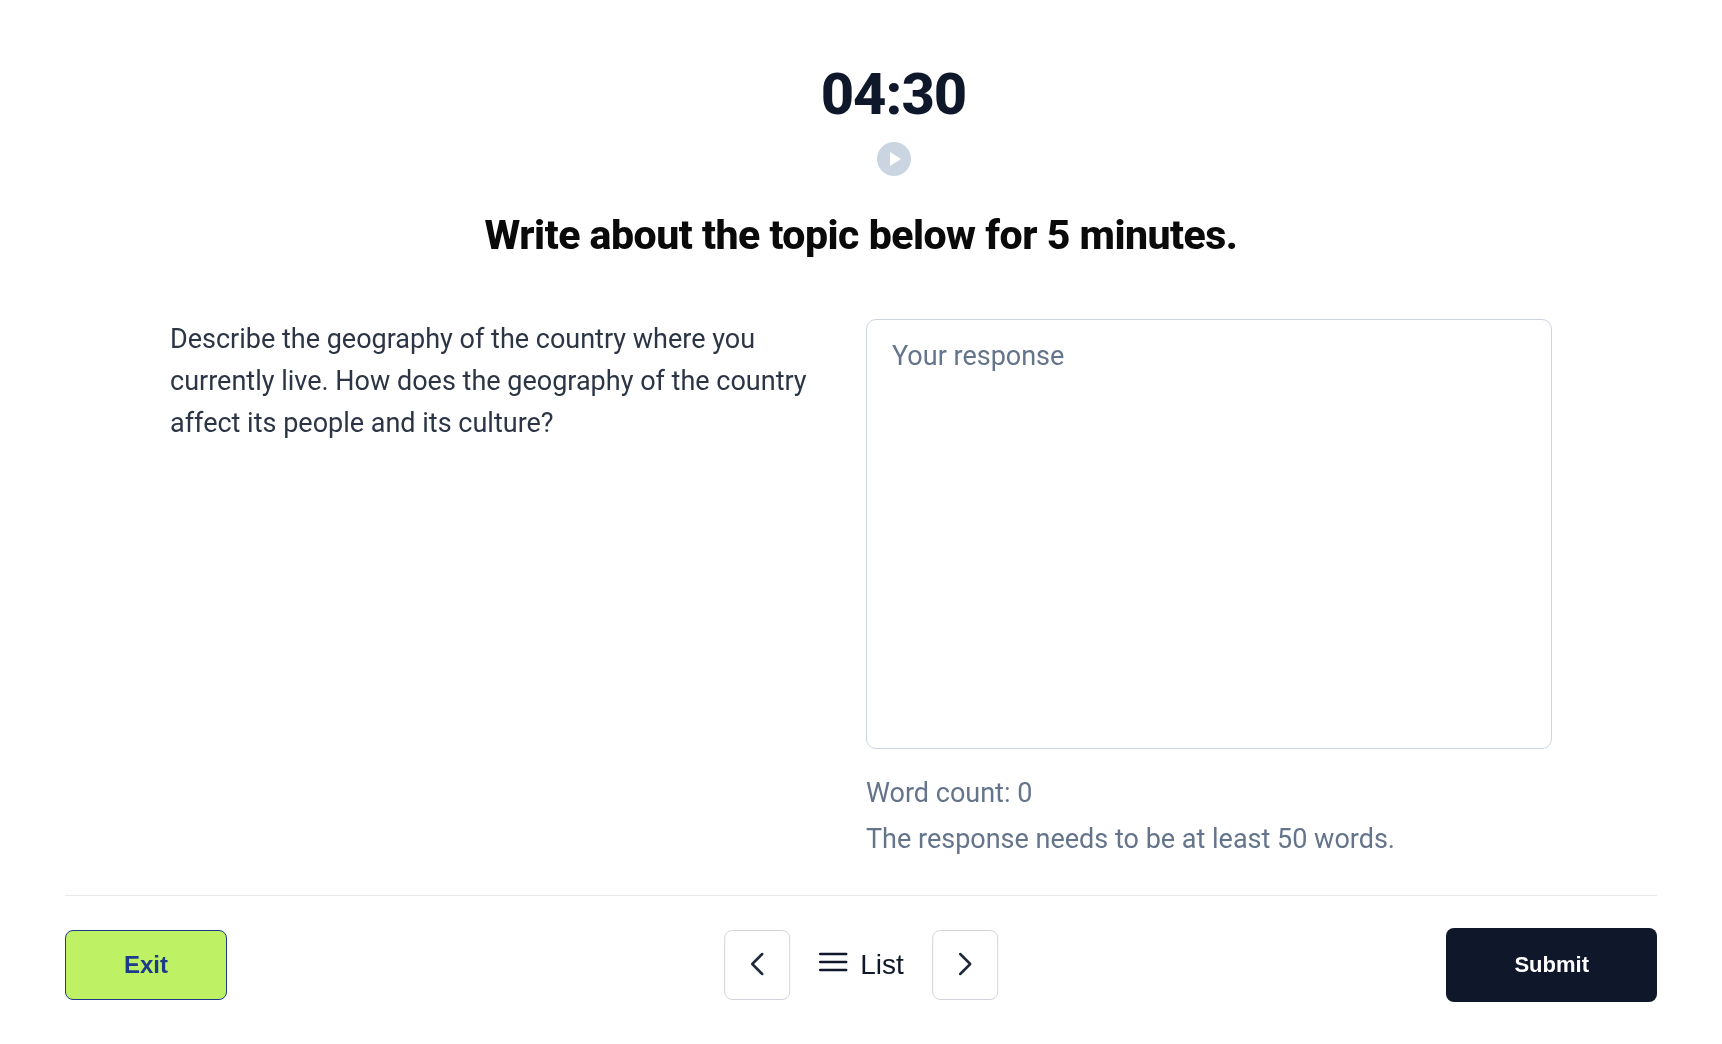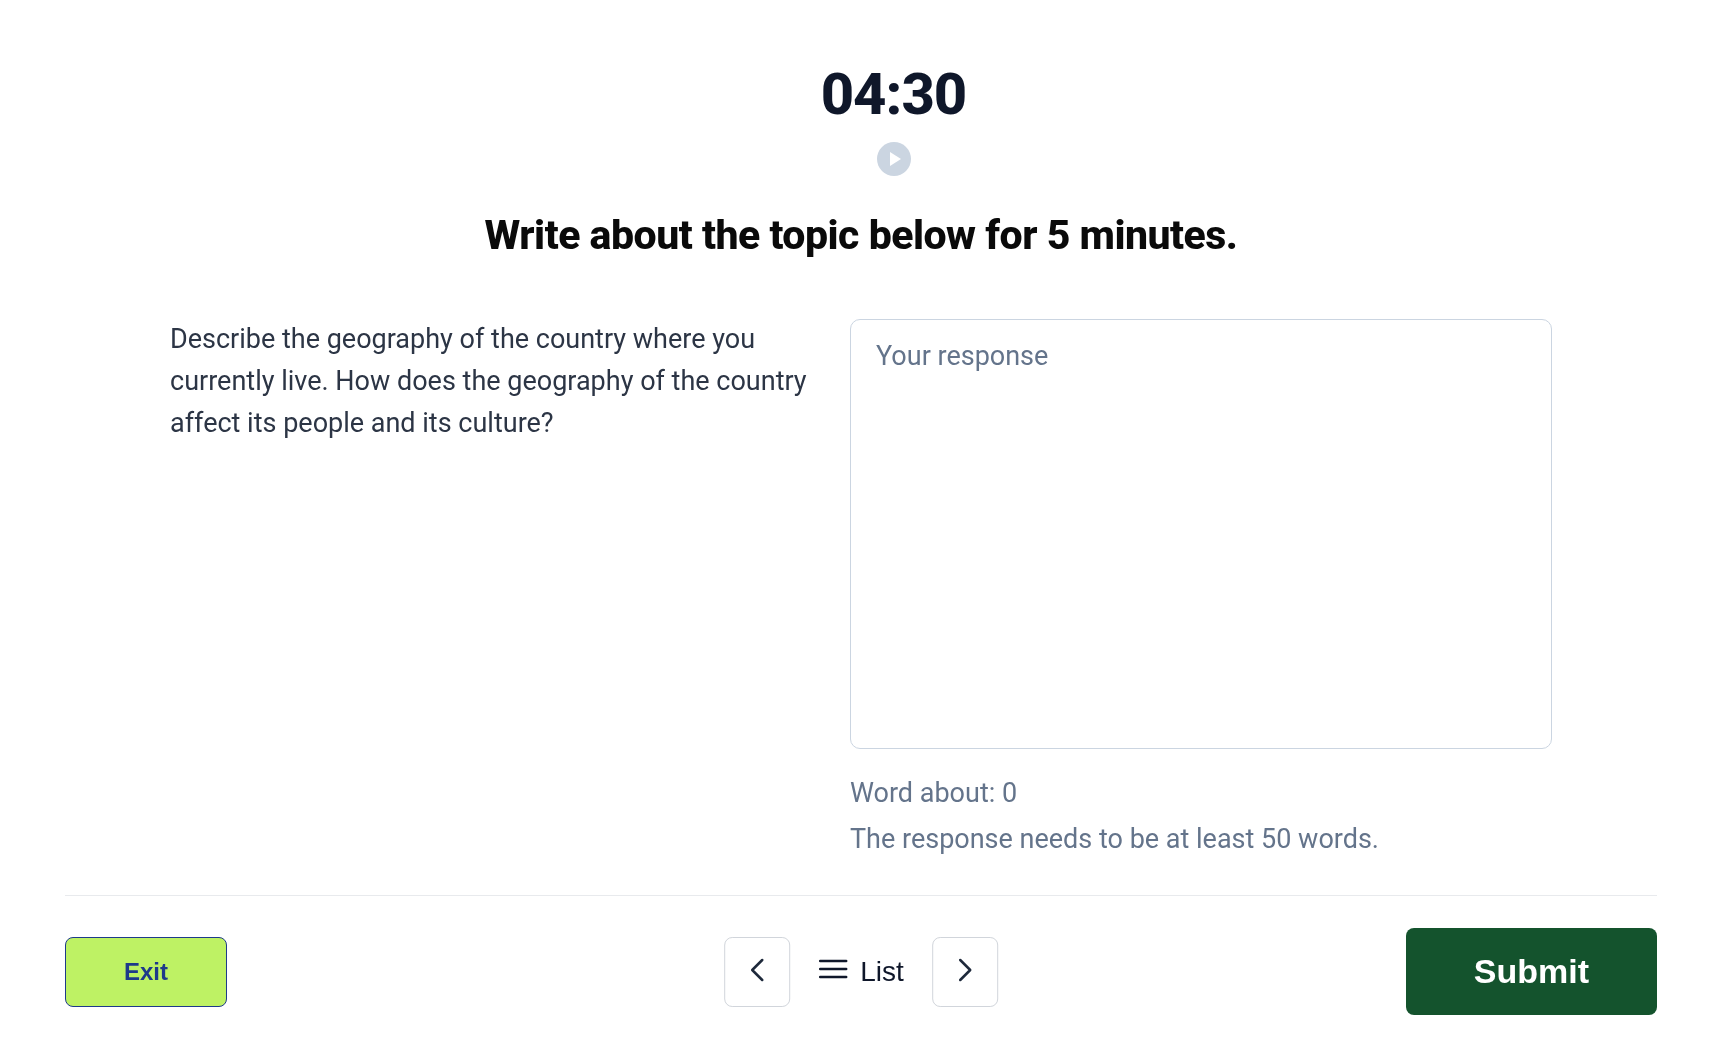--- a/index.html
+++ b/index.html
@@ -65,20 +65,21 @@
     .prompt-text {
       font-size: 27px;
       line-height: 1.55;
       color: #2c3545;
       font-weight: 400;
     }
     .response-col {
       flex: 1;
       display: flex;
       flex-direction: column;
+      margin-left: 16px;
     }
     .response-textarea {
       width: 100%;
       height: 430px;
       border: 1px solid #cbd5e1;
       border-radius: 10px;
       padding: 20px 25px;
       font-size: 27px;
       font-family: inherit;
       color: #0f172a;
@@ -144,23 +145,23 @@
       gap: 12px;
       background: none;
       border: none;
       cursor: pointer;
       font-size: 28px;
       color: #0f172a;
       padding: 0 4px;
     }
     .submit-button {
       border: none;
-      background: #14532d;
+      background: #0f172a;
       color: #ffffff;
-      font-size: 34px;
+      font-size: 22px;
       font-weight: 700;
       padding: 24px 68px;
       border-radius: 8px;
       cursor: not-allowed;
     }
   </style>
 </head>
 <body>
 
 <div class="container">
@@ -179,21 +180,21 @@
     <h1 class="heading-text">Write about the topic below for 5 minutes.</h1>
   </div>
 
   <div class="content-row">
     <div class="prompt-col">
       <p class="prompt-text">Describe the geography of the country where you currently live. How does the geography of the country affect its people and its culture?</p>
     </div>
     <div class="response-col">
       <textarea class="response-textarea" placeholder="Your response" style=""></textarea>
       <div class="word-count">
-        <span>Word about: </span><span>0</span>
+        <span>Word count: </span><span>0</span>
       </div>
       <div class="min-words">The response needs to be at least 50 words.</div>
     </div>
   </div>
 
   <hr class="divider">
 
   <div class="bottom-bar">
     <button class="exit-button">Exit</button>
 

